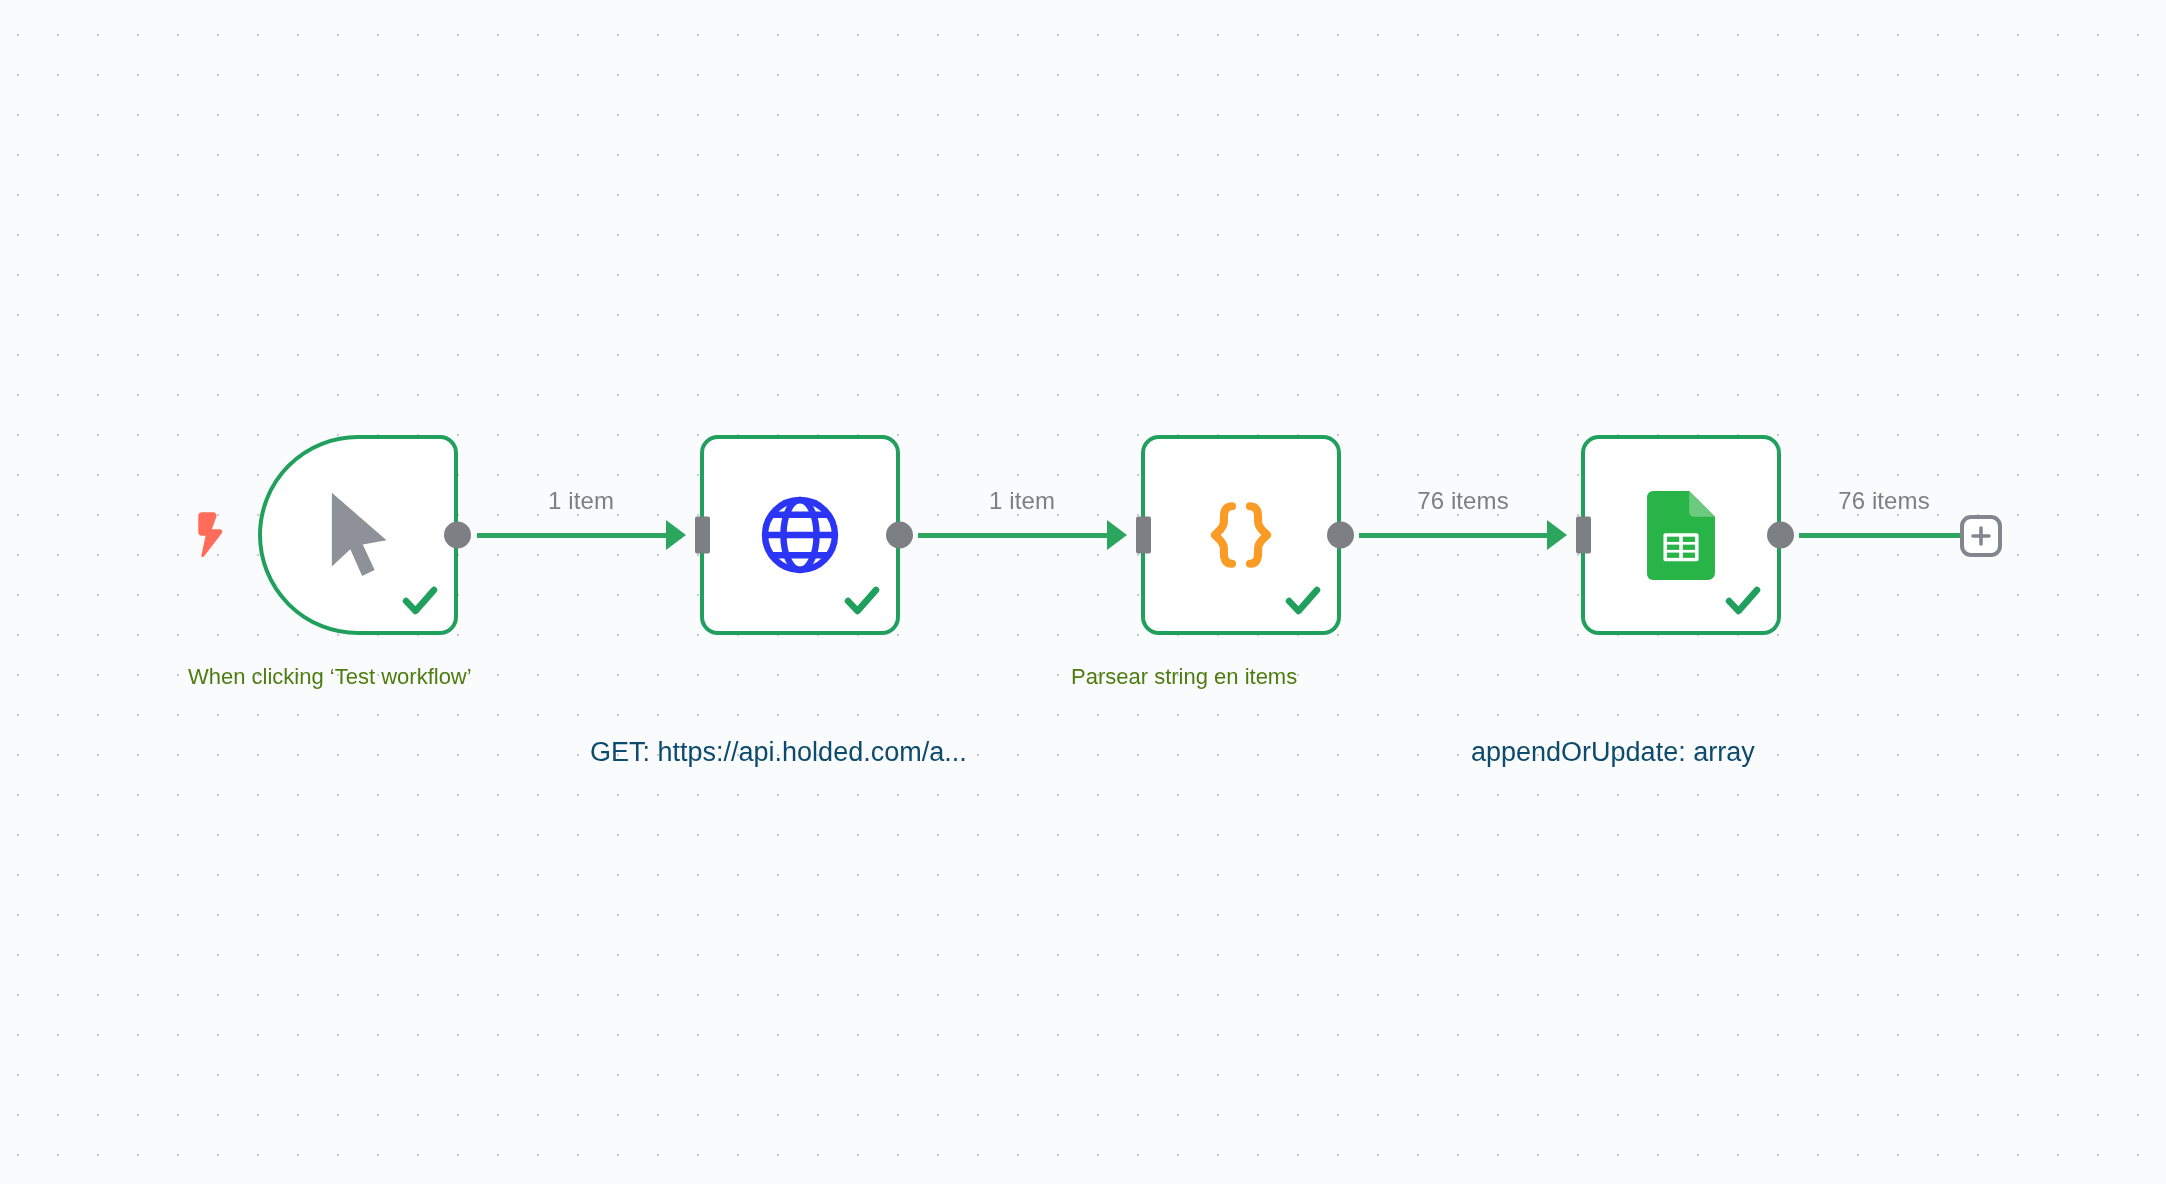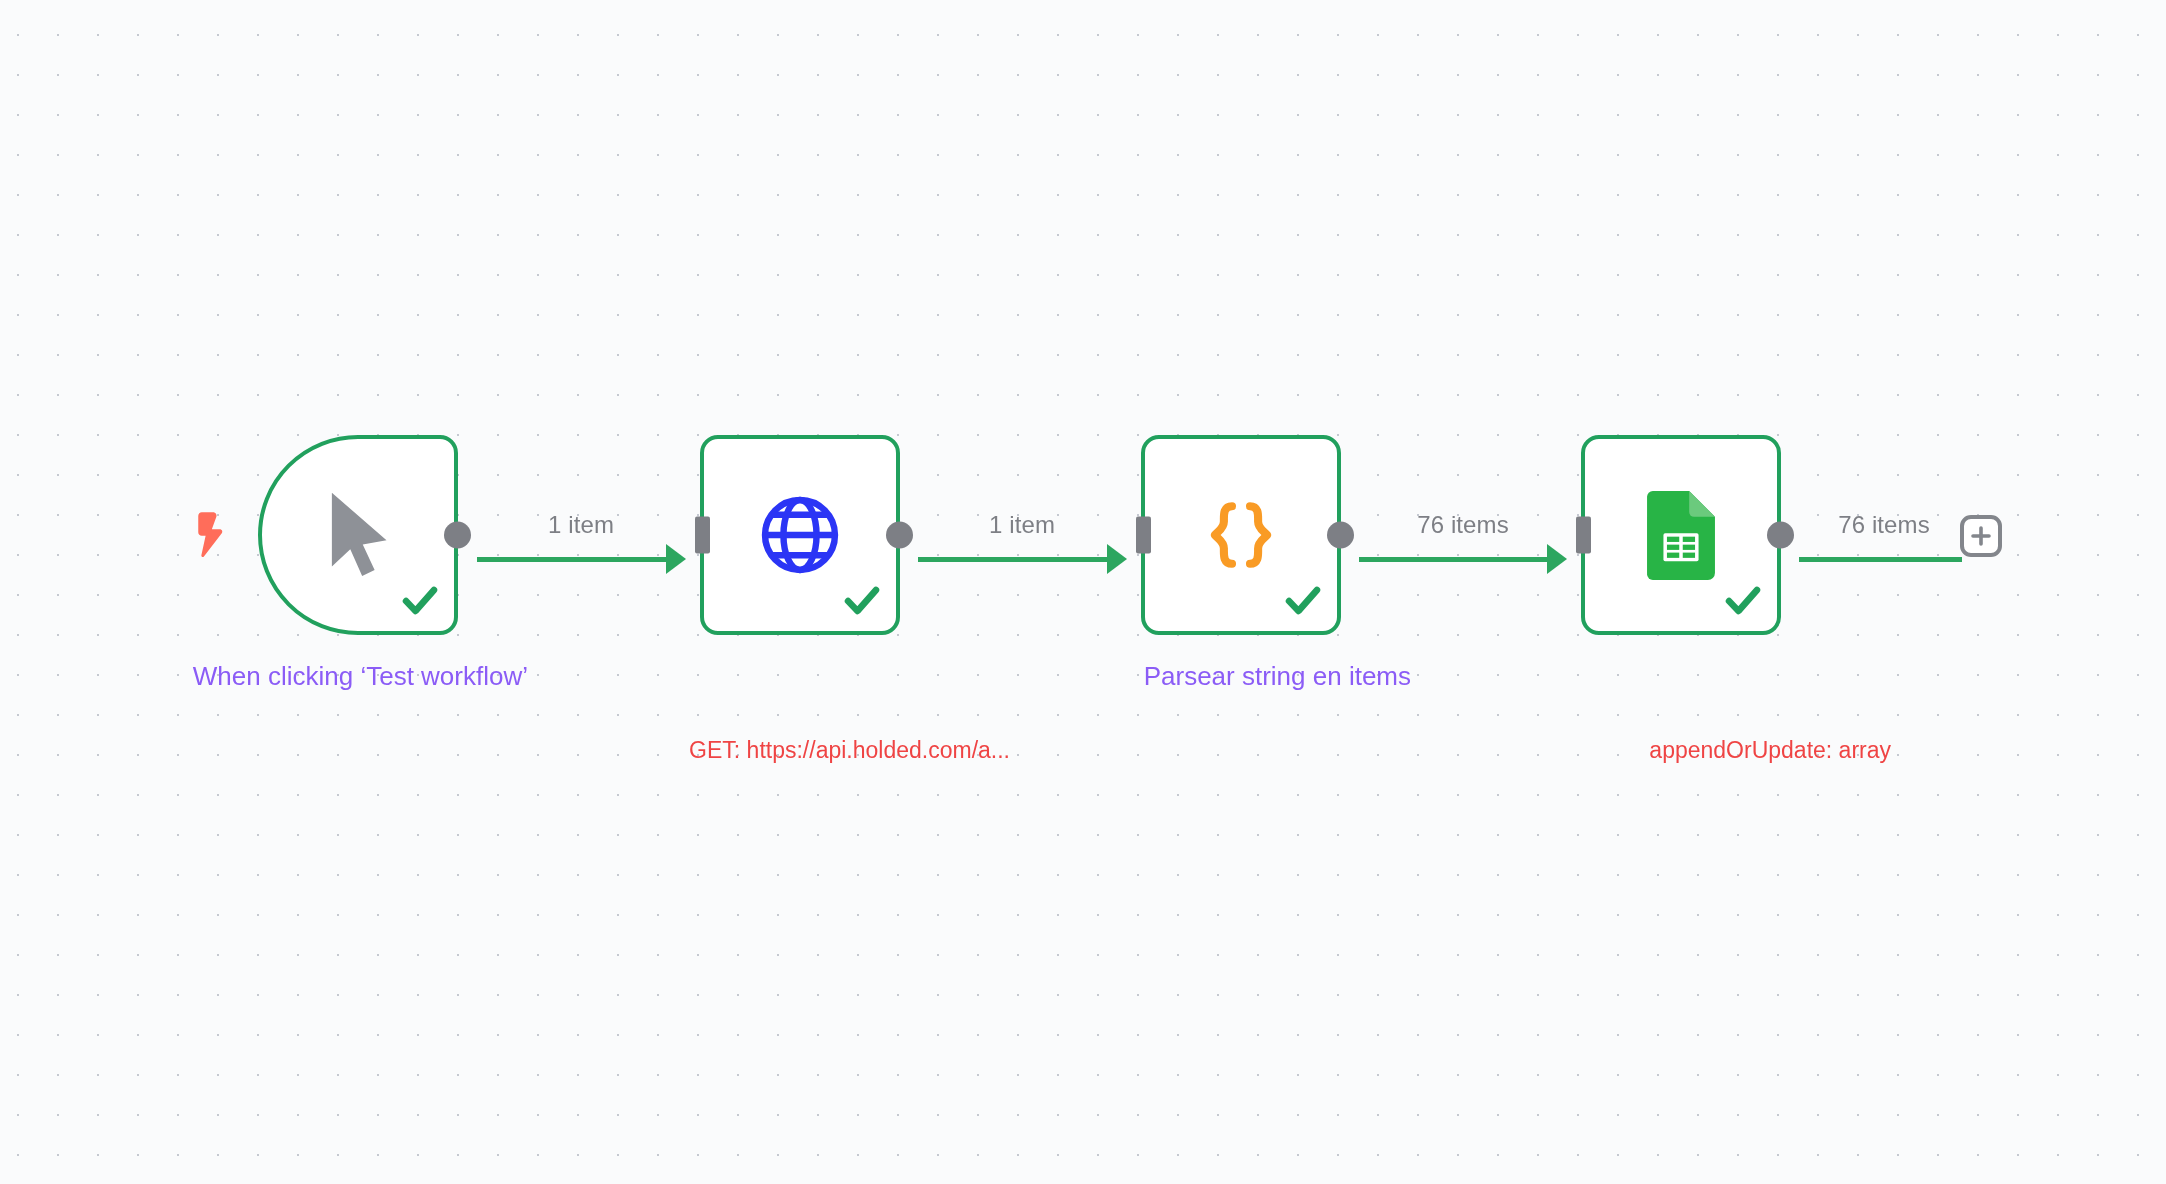--- a/index.html
+++ b/index.html
@@ -21,21 +21,20 @@
   #canvas {
     position: absolute;
     inset: 0;
   }
 
   
   .conn-layer {
     position: absolute;
     inset: 0;
     pointer-events: none;
-    margin-top: 24px;
   }
   .conn {
     position: absolute;
     height: 5px;
     background: #2ca65f;
   }
   .conn-arrow {
     position: absolute;
     width: 0;
     height: 0;
@@ -108,34 +107,34 @@
     transform: translateY(-50%);
   }
 
   
   .node-label {
     position: absolute;
     top: 218px;
     left: 50%;
     transform: translateX(-50%);
     width: 340px;
-    text-align: right;
-    font-size: 26px;
+    text-align: left;
+    font-size: 22px;
     line-height: 39px;
-    color: #8b5cf6;
+    color: #4d7c0f;
     white-space: pre-line;
   }
   .node-sub {
     position: absolute;
     left: 50%;
     transform: translateX(-50%);
     width: 420px;
-    text-align: right;
-    font-size: 23px;
-    color: #ef4444;
+    text-align: left;
+    font-size: 27px;
+    color: #0c4a6e;
     white-space: nowrap;
     overflow: hidden;
     text-overflow: ellipsis;
   }
 
   
   .trigger-bolt {
     position: absolute;
     left: -68px;
     top: 50%;

